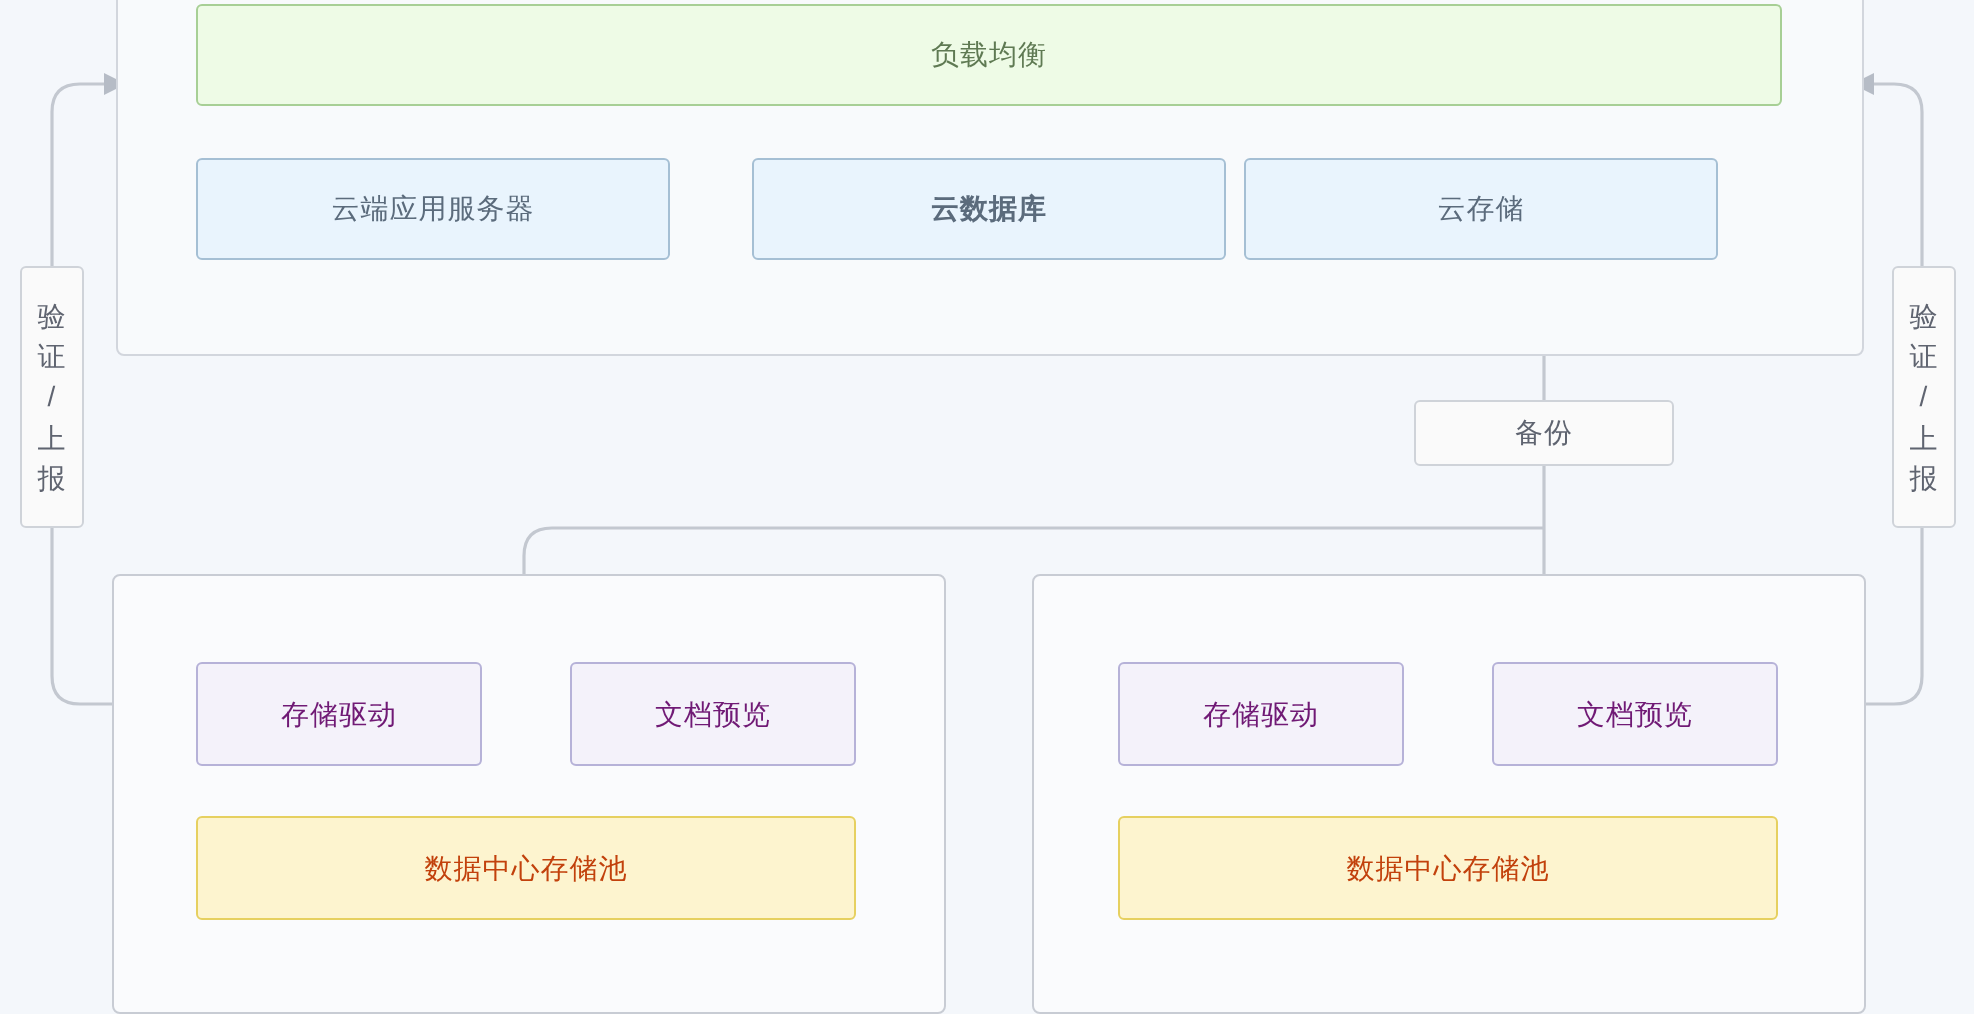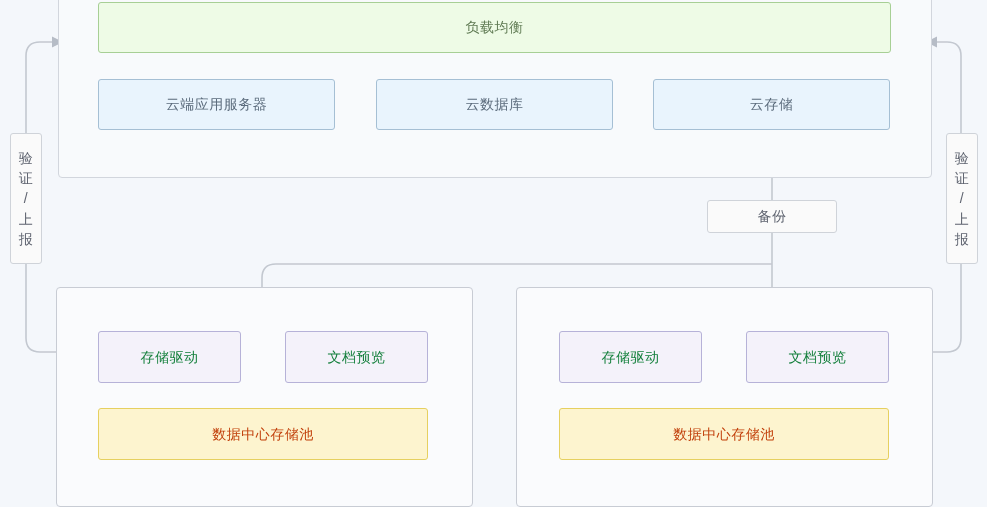--- a/index.html
+++ b/index.html
@@ -47,21 +47,21 @@
     color: #5f7a53;
   }
   .blue {
     background: #e9f4fd;
     border: 1px solid #a5bfd4;
     color: #5b6b7c;
   }
   .purple {
     background: #f4f2fa;
     border: 1px solid #b6b2d8;
-    color: #15803d;
+    color: #701a75;
   }
   .yellow {
     background: #fdf4cf;
     border: 1px solid #e6d060;
     color: #c2410c;
   }
   .plainlabel {
     background: #fafafa;
     border: 1px solid #cfd3d9;
     color: #5f6470;
@@ -123,25 +123,25 @@
   <div class="cluster top" style="left:58px; top:-32px; width:874px; height:210px;"></div>
 
   <div class="node blue" style="left:98px; top:79px; width:237px; height:51px;">
     <span>云端应用服务器</span>
   </div>
 
   <div class="node green" style="left:98px; top:2px; width:793px; height:51px;">
     <span>负载均衡</span>
   </div>
 
-  <div class="node blue" style="left:376px; top:79px; width:237px; height:51px;">
+  <div class="node blue" style="left:376px; top:79px; width:237px; height:51px;font-weight:bold;">
     <span>云数据库</span>
   </div>
 
-  <div class="node blue" style="left:653px; top:79px; width:237px; height:51px;">
+  <div class="node blue" style="left:622px; top:79px; width:237px; height:51px;">
     <span>云存储</span>
   </div>
 
   <div class="node plainlabel" style="left:707px; top:200px; width:130px; height:33px;">
     <span>备份</span>
   </div>
 
   <div class="vlabel" style="left:10px; top:133px; width:32px; height:131px;">
     <span>验</span>
     <span>证</span>

